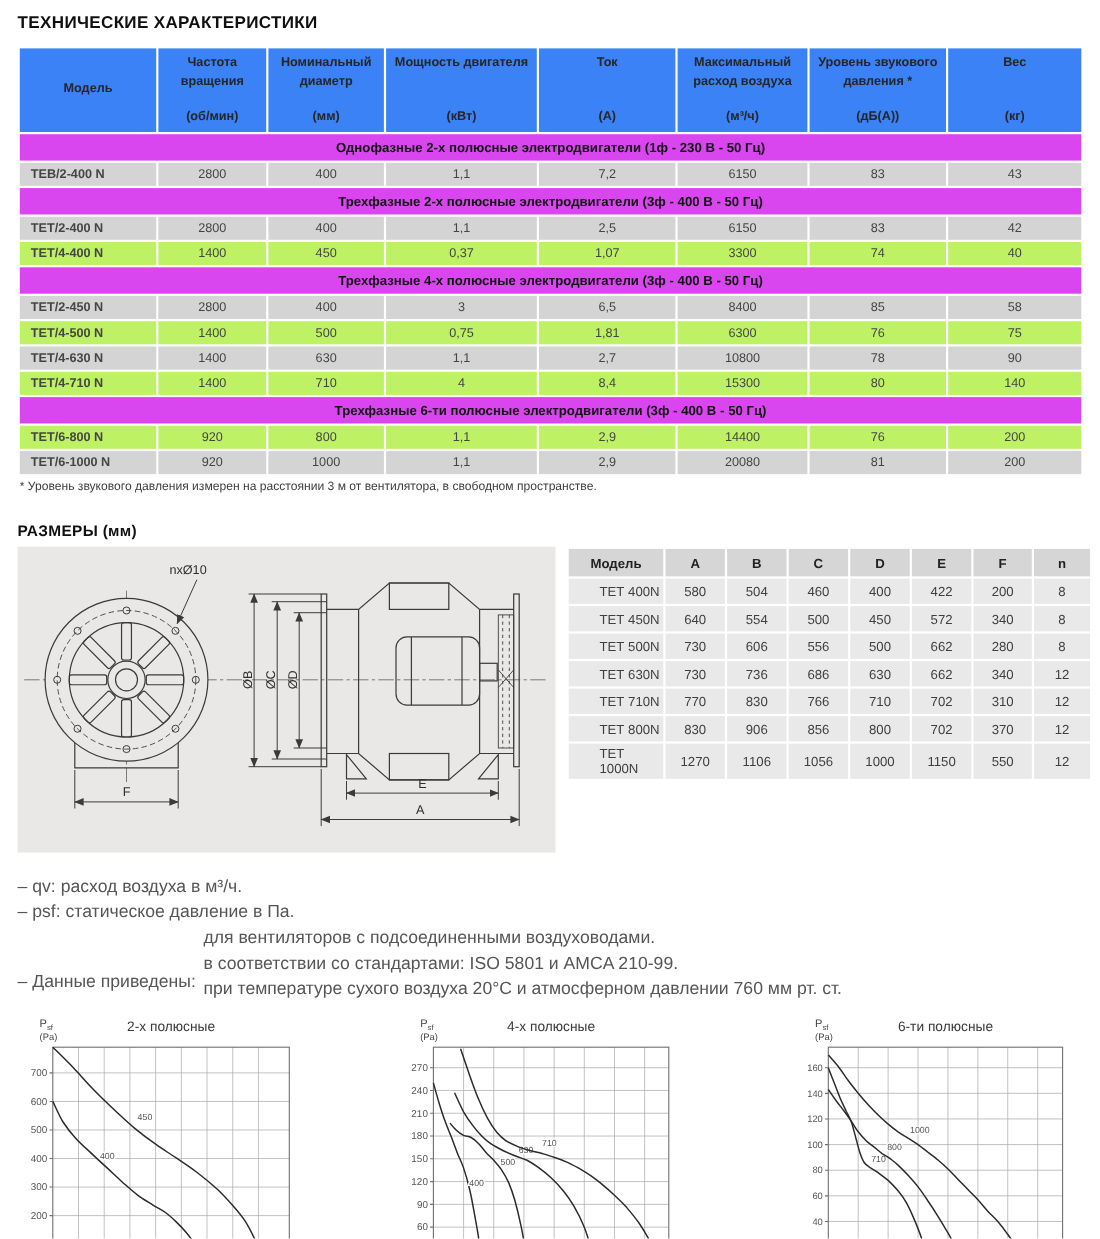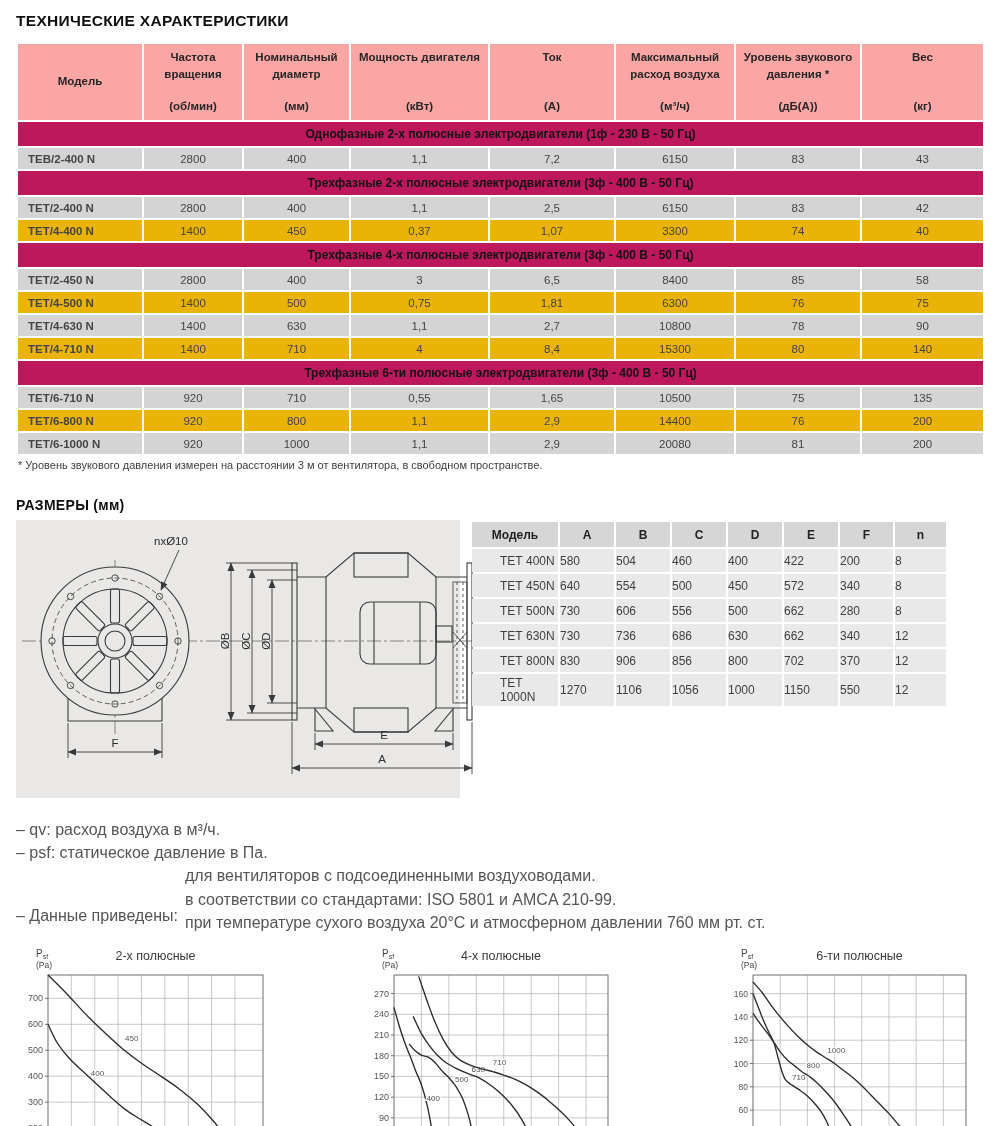--- a/index.html
+++ b/index.html
@@ -5,35 +5,35 @@
   html,body{margin:0;padding:0;}
   body{
     width:1000px;height:1126px;overflow:hidden;background:#ffffff;
     font-family:"Liberation Sans",sans-serif;color:#333;
     -webkit-font-smoothing:antialiased;
   }
   .page{padding:10px 15px 0 16px;}
   .h-title{font-size:15.5px;font-weight:bold;color:#101010;margin:2px 0 12px 0;letter-spacing:.3px;}
   
   table.spec{width:969px;border-collapse:separate;border-spacing:2px;table-layout:fixed;}
-  table.spec th.spec-h{background:#fca5a5;padding:0;vertical-align:top;font-size:11.5px;color:#262626;}
+  table.spec th.spec-h{background:#3b82f6;padding:0;vertical-align:top;font-size:11.5px;color:#262626;}
   .hwrap{display:flex;flex-direction:column;justify-content:space-between;height:66px;padding:5px 3px;line-height:1.5;text-align:center;font-weight:bold;}
   .hwrap.center{justify-content:center;}
-  table.spec tr.section td{background:#be185d;text-align:center;font-weight:bold;font-size:12px;color:#131313;height:20px;padding:2px 0;}
+  table.spec tr.section td{background:#d946ef;text-align:center;font-weight:bold;font-size:12px;color:#131313;height:20px;padding:2px 0;}
   table.spec td.cell{background:#d4d4d4;font-size:11.5px;color:#454545;text-align:center;height:19px;padding:1px 2px;}
-  table.spec tr.alt td.cell{background:#eab308;}
+  table.spec tr.alt td.cell{background:#bef264;}
   table.spec td.cell.model{text-align:left;padding-left:10px;font-weight:bold;}
   .footnote{font-size:11px;color:#3e3e3e;margin:3px 0 0 2px;}
   .h-dims{font-size:14px;font-weight:bold;color:#101010;margin:26px 0 7px 0;letter-spacing:.3px;}
   
   .dims-row{display:flex;gap:10px;align-items:flex-start;}
-  .drawing-panel{width:444px;height:278px;background:#e9e8e6;flex:0 0 auto;}
+  .drawing-panel{width:489px;height:278px;background:#e9e8e6;flex:0 0 auto;}
   table.dims{width:478px;border-collapse:separate;border-spacing:2px;table-layout:fixed;font-size:12px;}
   table.dims th{background:#d6d6d6;height:21px;font-weight:bold;color:#222;text-align:center;padding:2px 0;}
-  table.dims td{background:#e9e9e9;height:19px;color:#3f3f3f;padding:2px 0;}
+  table.dims td{background:#e9e9e9;height:19px;text-align:center;color:#3f3f3f;padding:2px 0;}
   table.dims td.model{text-align:left;padding-left:28px;}
   
   .notes{margin-top:20px;font-size:16px;color:#555;line-height:1.45;}
   .note-flex{display:flex;}
   .nlabel{white-space:nowrap;margin-right:7px;margin-top:40px;}
   
   .charts{display:flex;gap:10px;margin-top:11px;}
   .chart-box{flex:0 0 auto;}
   svg text{font-family:"Liberation Sans",sans-serif;}
 </style>
@@ -181,30 +181,20 @@
           <td class="cell">1400</td>
           <td class="cell">710</td>
           <td class="cell">4</td>
           <td class="cell">8,4</td>
           <td class="cell">15300</td>
           <td class="cell">80</td>
           <td class="cell">140</td>
         </tr>
         <tr class="section">
           <td colspan="8">Трехфазные 6-ти полюсные электродвигатели (3ф - 400 В - 50 Гц)</td>
-        </tr>
-        <tr class="data">
-          <td class="cell model">ТЕТ/6-710 N</td>
-          <td class="cell">920</td>
-          <td class="cell">710</td>
-          <td class="cell">0,55</td>
-          <td class="cell">1,65</td>
-          <td class="cell">10500</td>
-          <td class="cell">75</td>
-          <td class="cell">135</td>
         </tr>
         <tr class="alt data">
           <td class="cell model">ТЕТ/6-800 N</td>
           <td class="cell">920</td>
           <td class="cell">800</td>
           <td class="cell">1,1</td>
           <td class="cell">2,9</td>
           <td class="cell">14400</td>
           <td class="cell">76</td>
           <td class="cell">200</td>
@@ -382,20 +372,30 @@
             <td class="">8</td>
           </tr>
           <tr>
             <td class="model">ТЕТ 630N</td>
             <td class="">730</td>
             <td class="">736</td>
             <td class="">686</td>
             <td class="">630</td>
             <td class="">662</td>
             <td class="">340</td>
+            <td class="">12</td>
+          </tr>
+          <tr>
+            <td class="model">ТЕТ 710N</td>
+            <td class="">770</td>
+            <td class="">830</td>
+            <td class="">766</td>
+            <td class="">710</td>
+            <td class="">702</td>
+            <td class="">310</td>
             <td class="">12</td>
           </tr>
           <tr>
             <td class="model">ТЕТ 800N</td>
             <td class="">830</td>
             <td class="">906</td>
             <td class="">856</td>
             <td class="">800</td>
             <td class="">702</td>
             <td class="">370</td>

